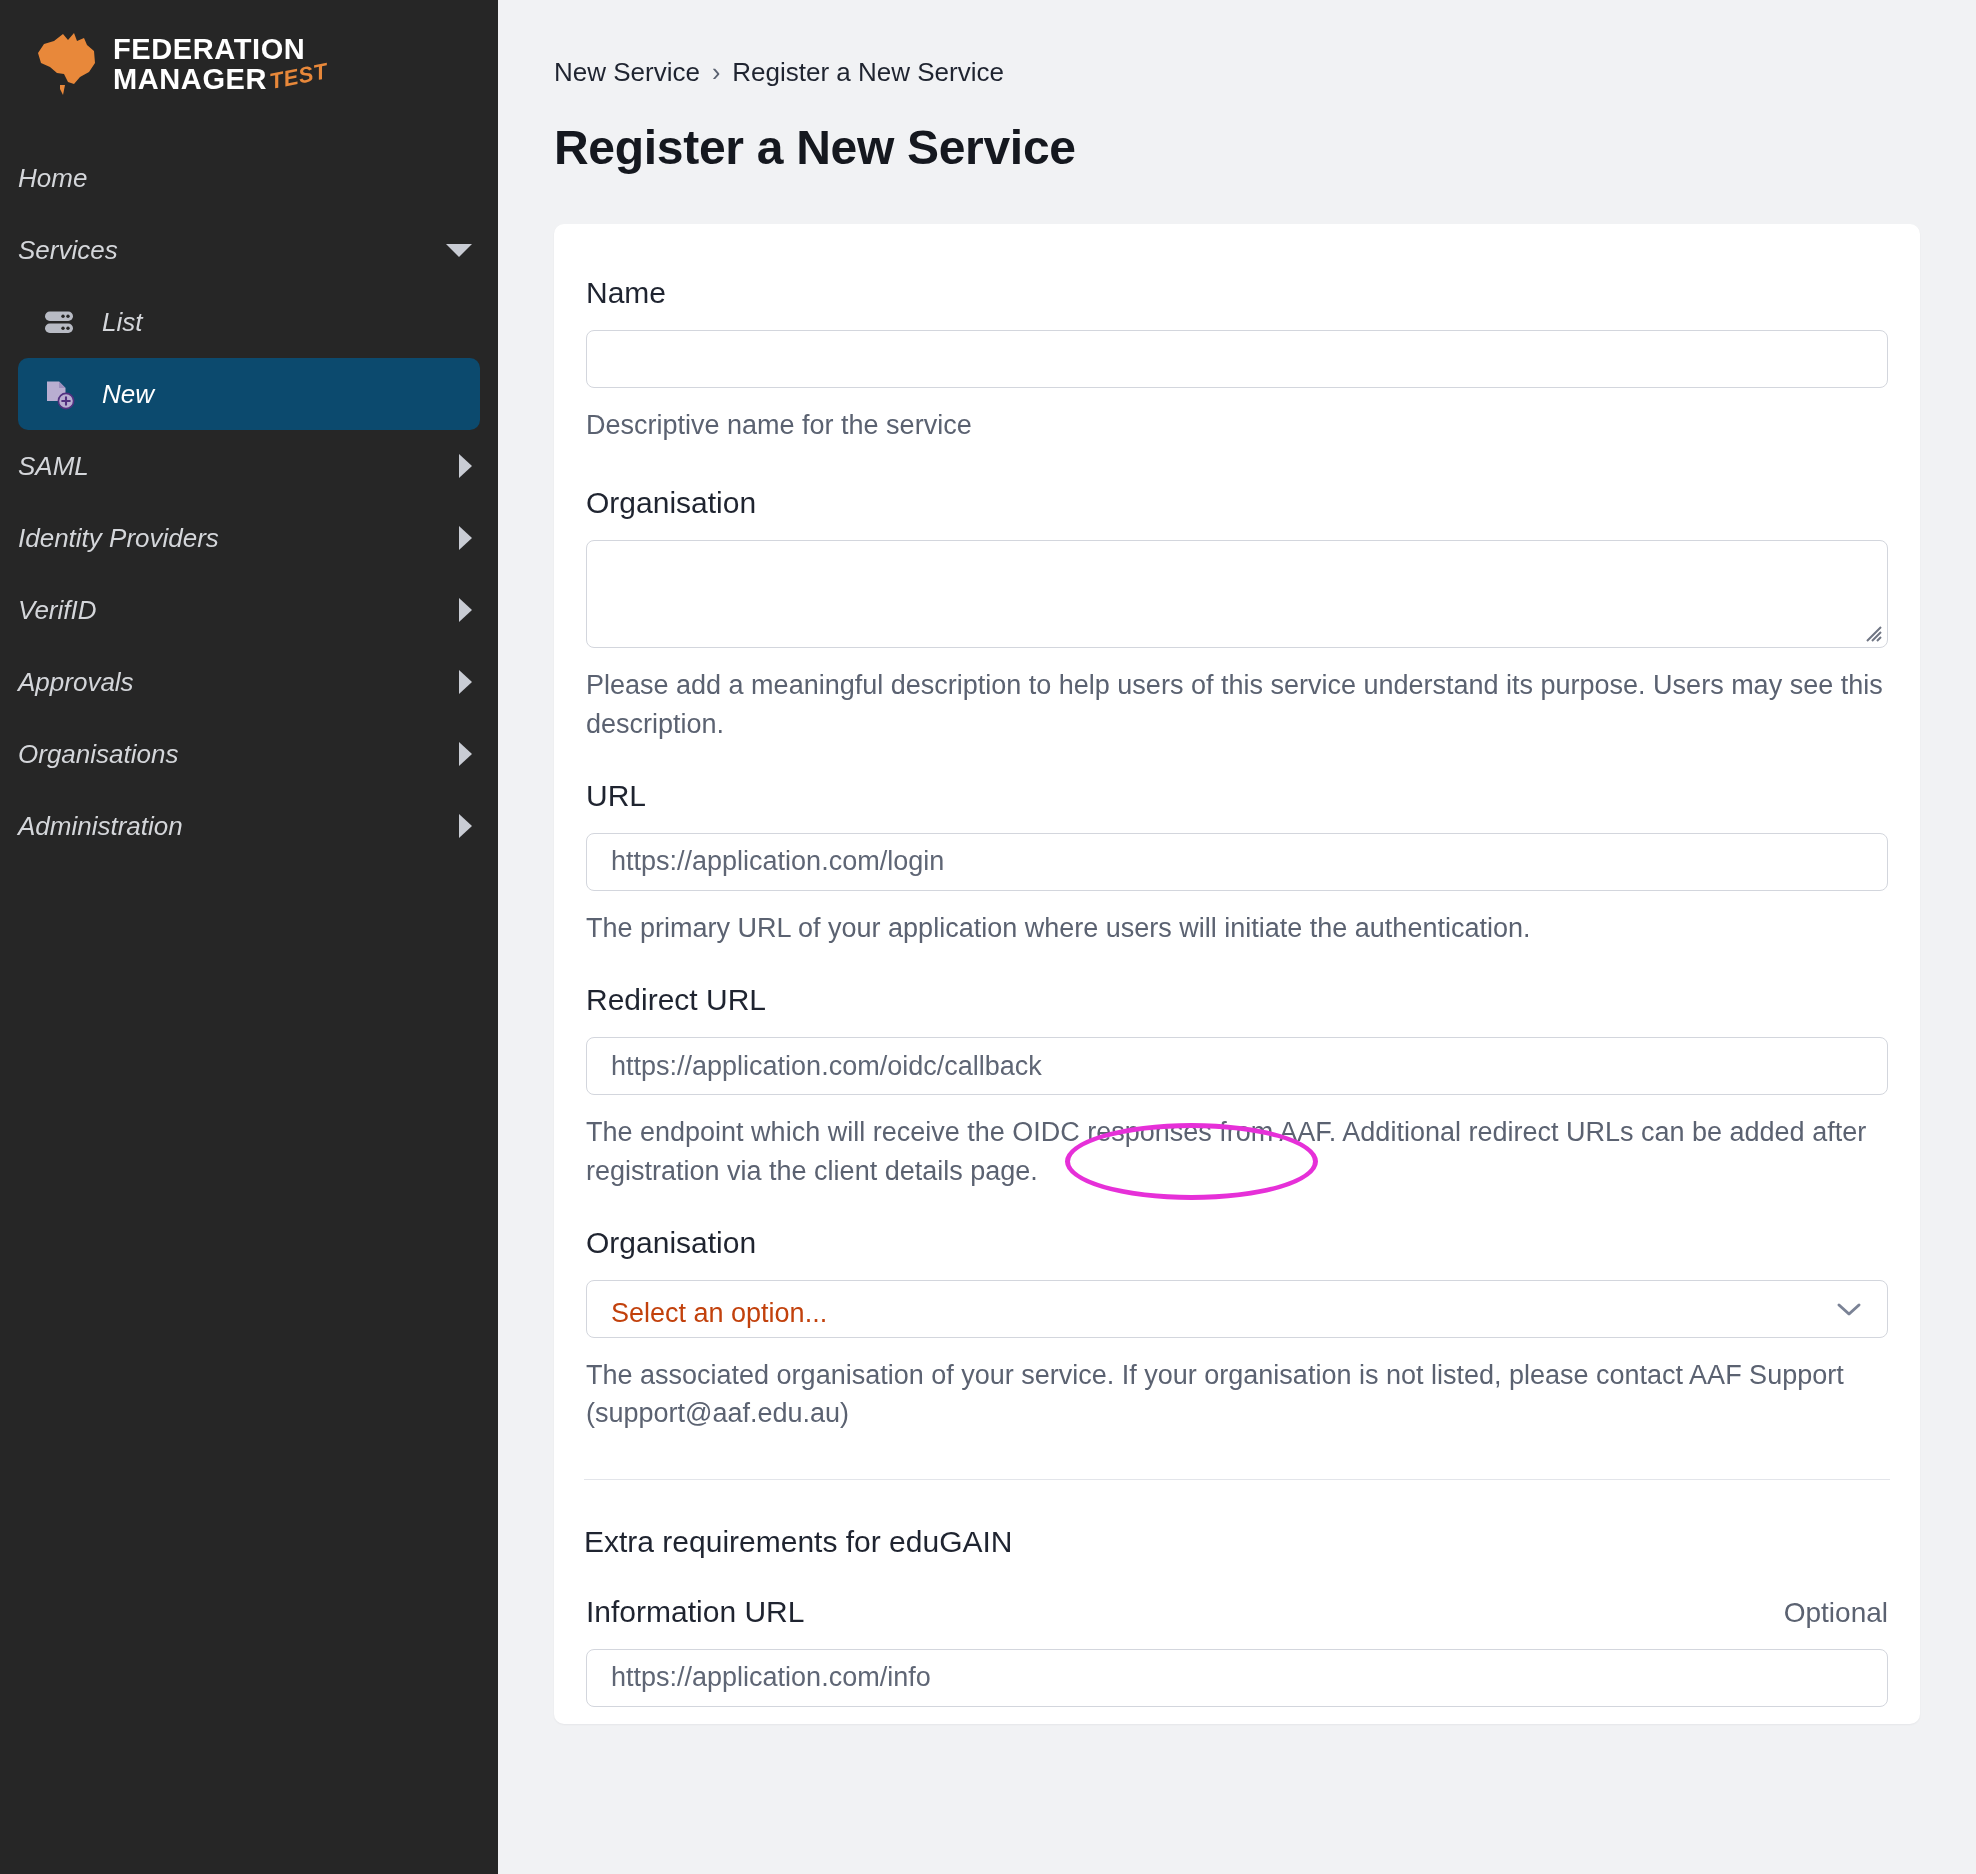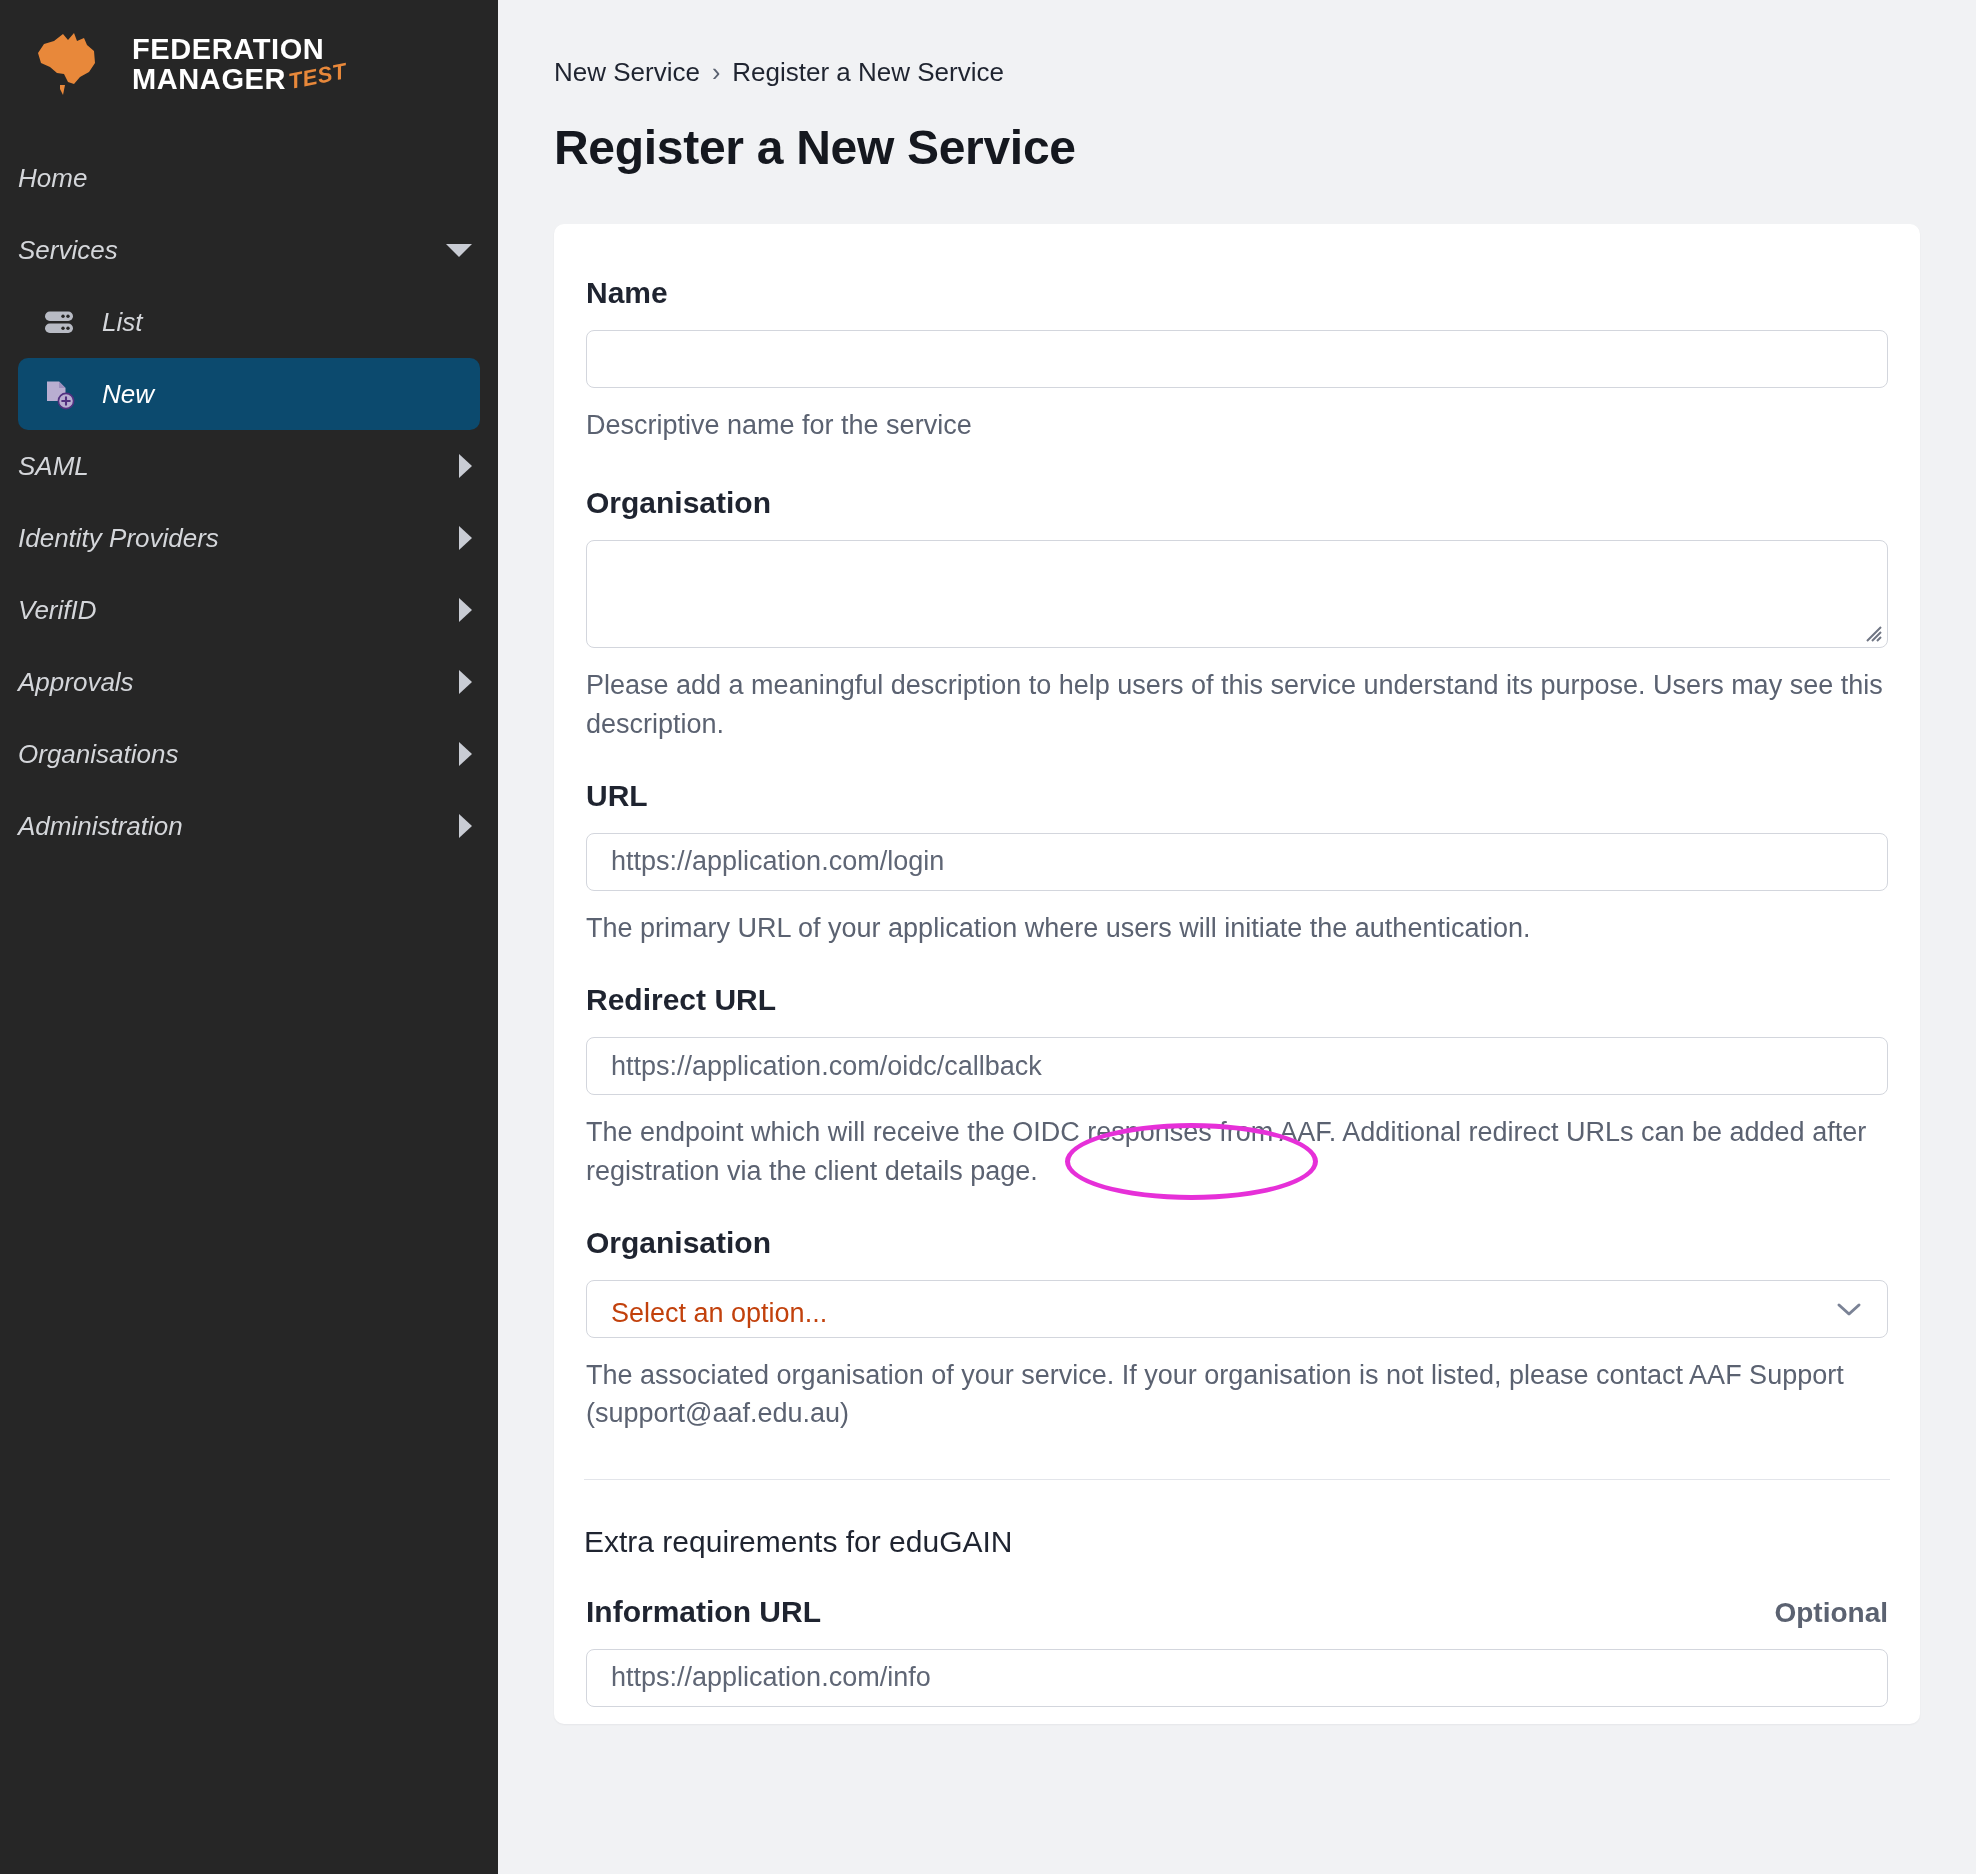--- a/index.html
+++ b/index.html
@@ -20,21 +20,21 @@
     flex: 0 0 498px;
     background: #262626;
     position: relative;
     overflow: hidden;
   }
   .brand {
     height: 128px;
     display: flex;
     align-items: center;
     padding-left: 30px;
-    gap: 30px;
+    gap: 11px;
   }
   .brand-mark { width: 72px; height: 74px; flex: 0 0 72px; }
   .brand-text {
     display: flex;
     flex-direction: column;
     justify-content: center;
     line-height: 1.05;
   }
   .brand-line {
     color: #ffffff;
@@ -126,21 +126,20 @@
     margin-top: 49px;
     padding: 52px 30px 0 30px;
     box-shadow: 0 1px 2px rgba(16,24,40,0.05);
     height: 1500px;
   }
   .field { padding: 0 2px; }
   .field-label-row {
     display: flex;
     align-items: baseline;
     justify-content: space-between;
-    font-weight: bold;
   }
   .field-label {
     font-size: 30px;
     color: #1f2430;
     display: inline-block;
     position: relative;
   }
   .field-optional { font-size: 28px; color: #5b6271; }
   .control {
     margin-top: 20px;

